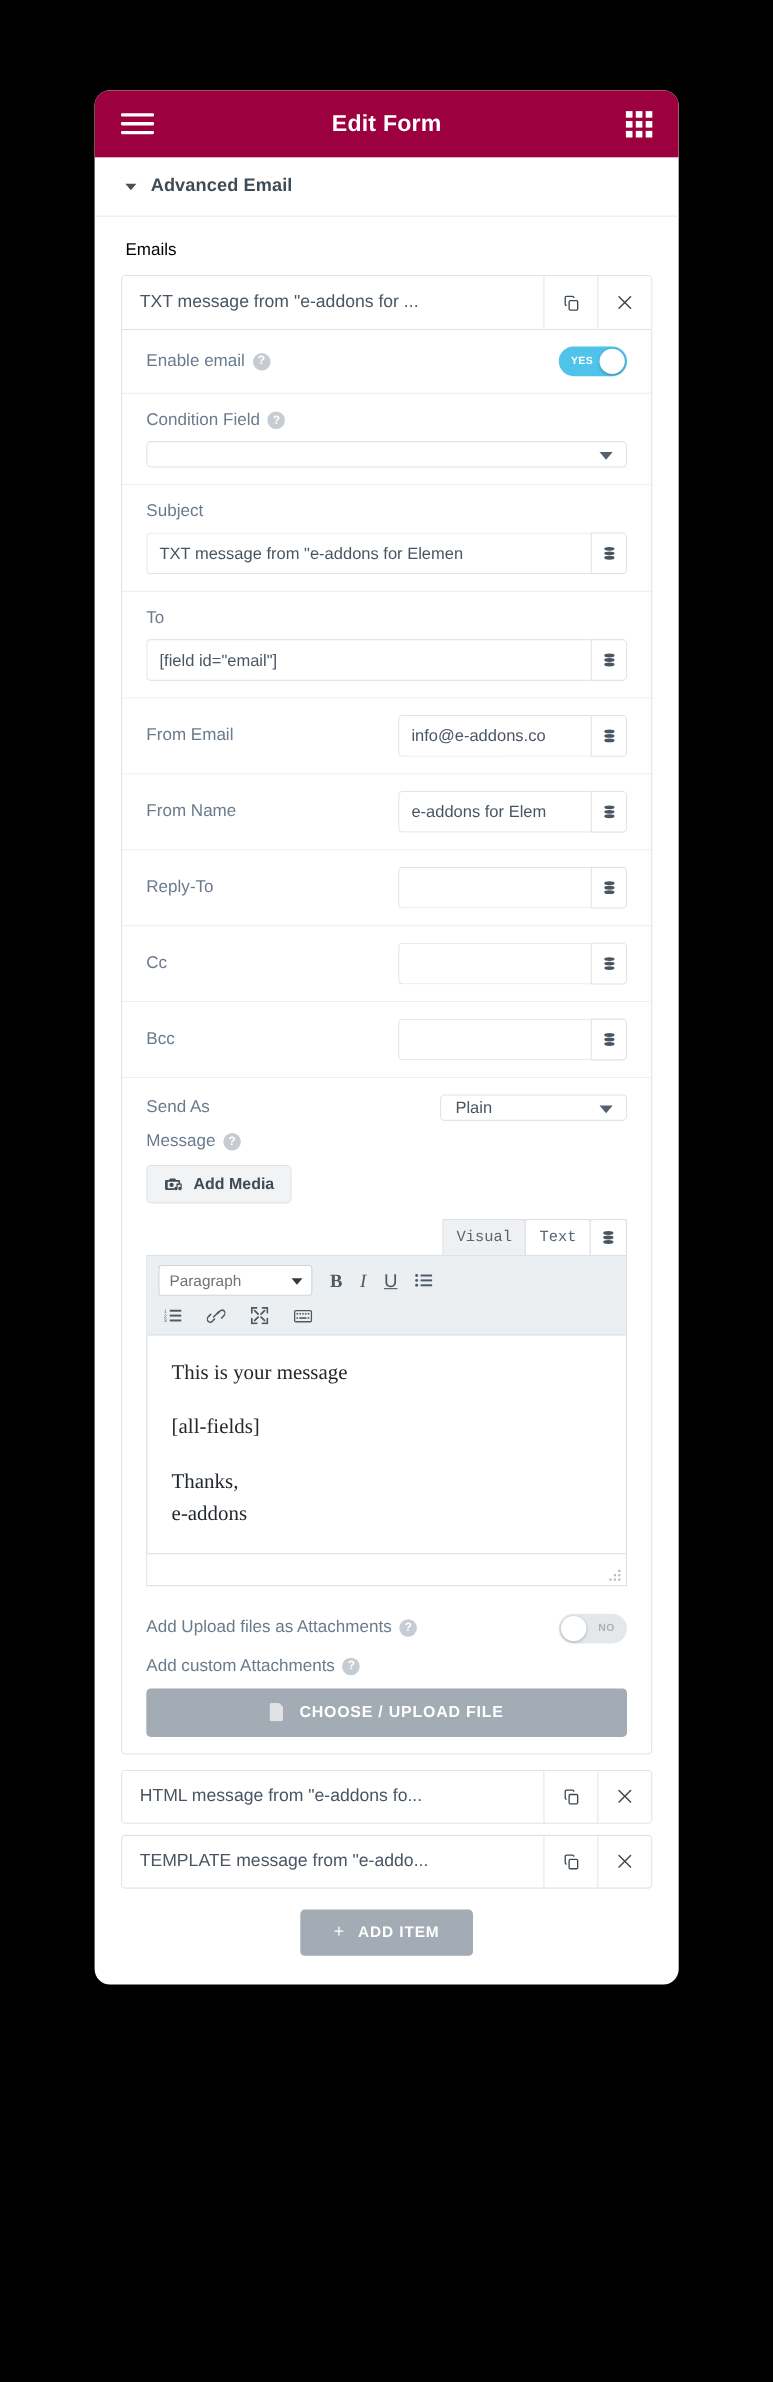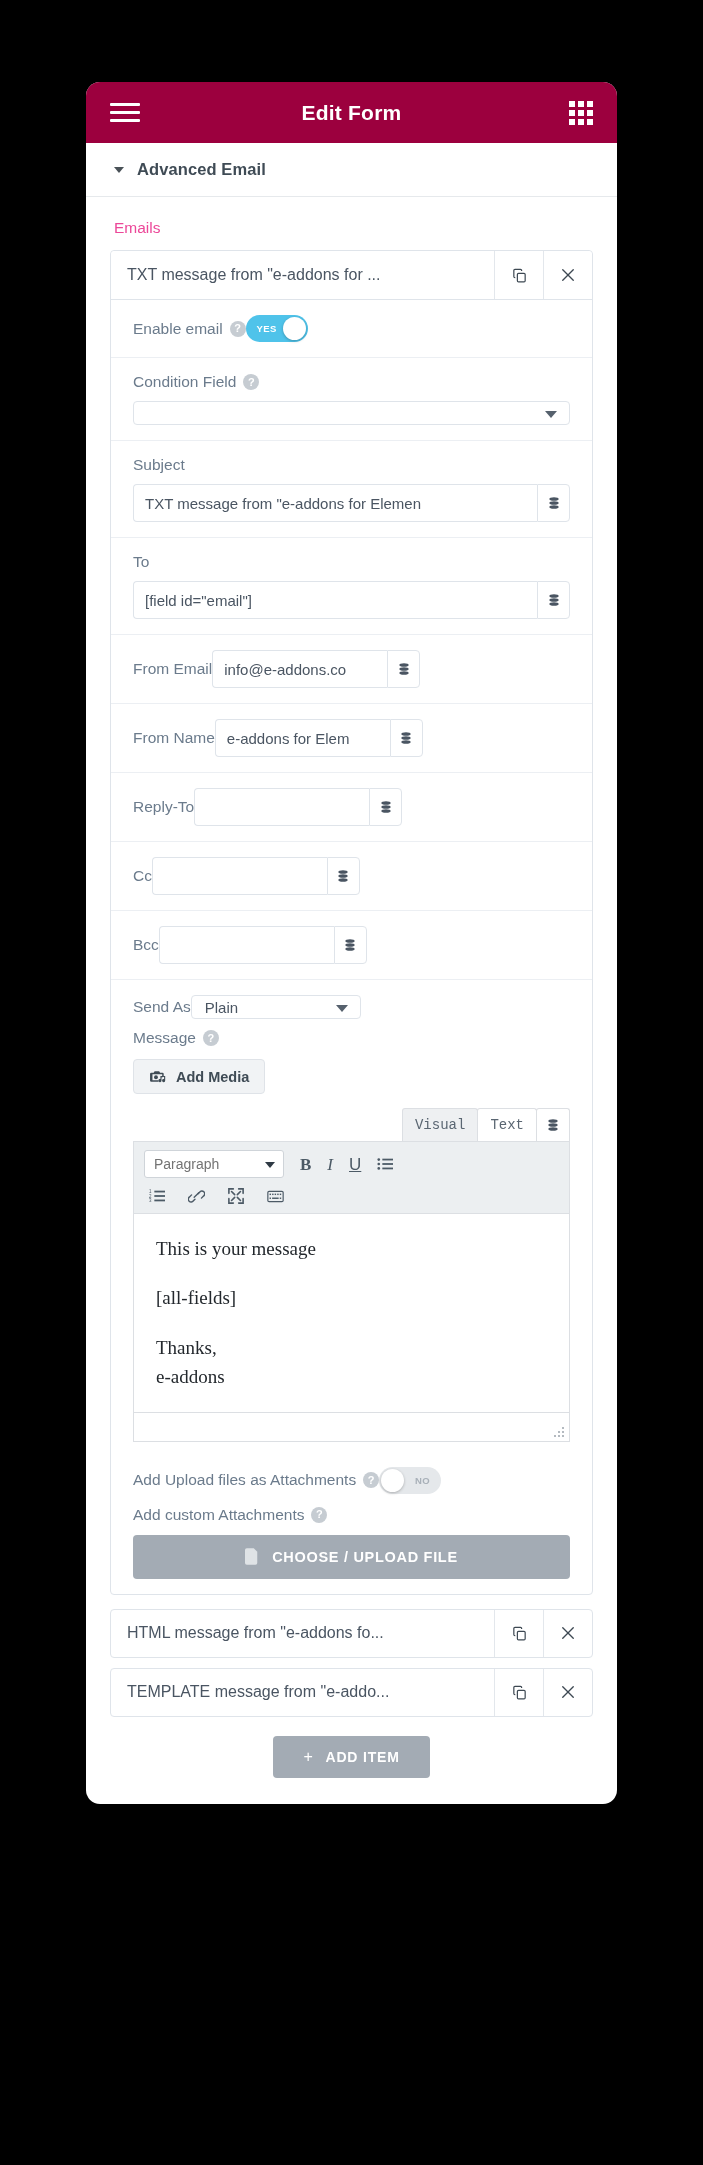--- a/index.html
+++ b/index.html
@@ -61,21 +61,21 @@
     border-top: 6px solid #495157;
   }
   .panel-head h2 {
     font-size: 16.5px; font-weight: bold; color: #3f4b55;
     letter-spacing: .1px;
   }
 
   .body { padding: 22px 24px 26px 24px; }
 
   .section-label {
-    font-size: 15.5px; color: #ec4899; margin: 0 0 13px 4px;
+    font-size: 15.5px; color: #000000; margin: 0 0 13px 4px;
   }
 
   
   .rep-row {
     display: flex; align-items: stretch;
     border: 1px solid #dfe4ea;
     border-radius: 4px;
     background: #fff;
     margin-bottom: 10px;
     height: 49px;
@@ -104,21 +104,21 @@
   .item-card > .rep-row { border: 0; border-bottom: 1px solid #dfe4ea;
                           border-radius: 4px 4px 0 0; margin: 0; }
   .ctrl {
     padding: 15px 22px;
     border-bottom: 1px solid #eceff3;
   }
   .ctrl:last-child { border-bottom: 0; }
   .ctrl.tight { border-bottom: 0; padding-bottom: 5px; }
   .ctrl.tight2 { border-bottom: 0; padding-top: 5px; padding-bottom: 13px; }
 
-  .row-flex { display: flex; align-items: center; justify-content: flex-start; }
+  .row-flex { display: flex; align-items: center; justify-content: space-between; }
   .lbl {
     font-size: 15.5px; color: #6b7b8c;
     display: inline-flex; align-items: center; gap: 7px;
   }
   .help {
     display: inline-flex; align-items: center; justify-content: center;
     width: 16px; height: 16px; border-radius: 50%;
     background: #c6ccd2; color: #fff;
     font-size: 11px; font-weight: bold; line-height: 1;
     cursor: pointer;

